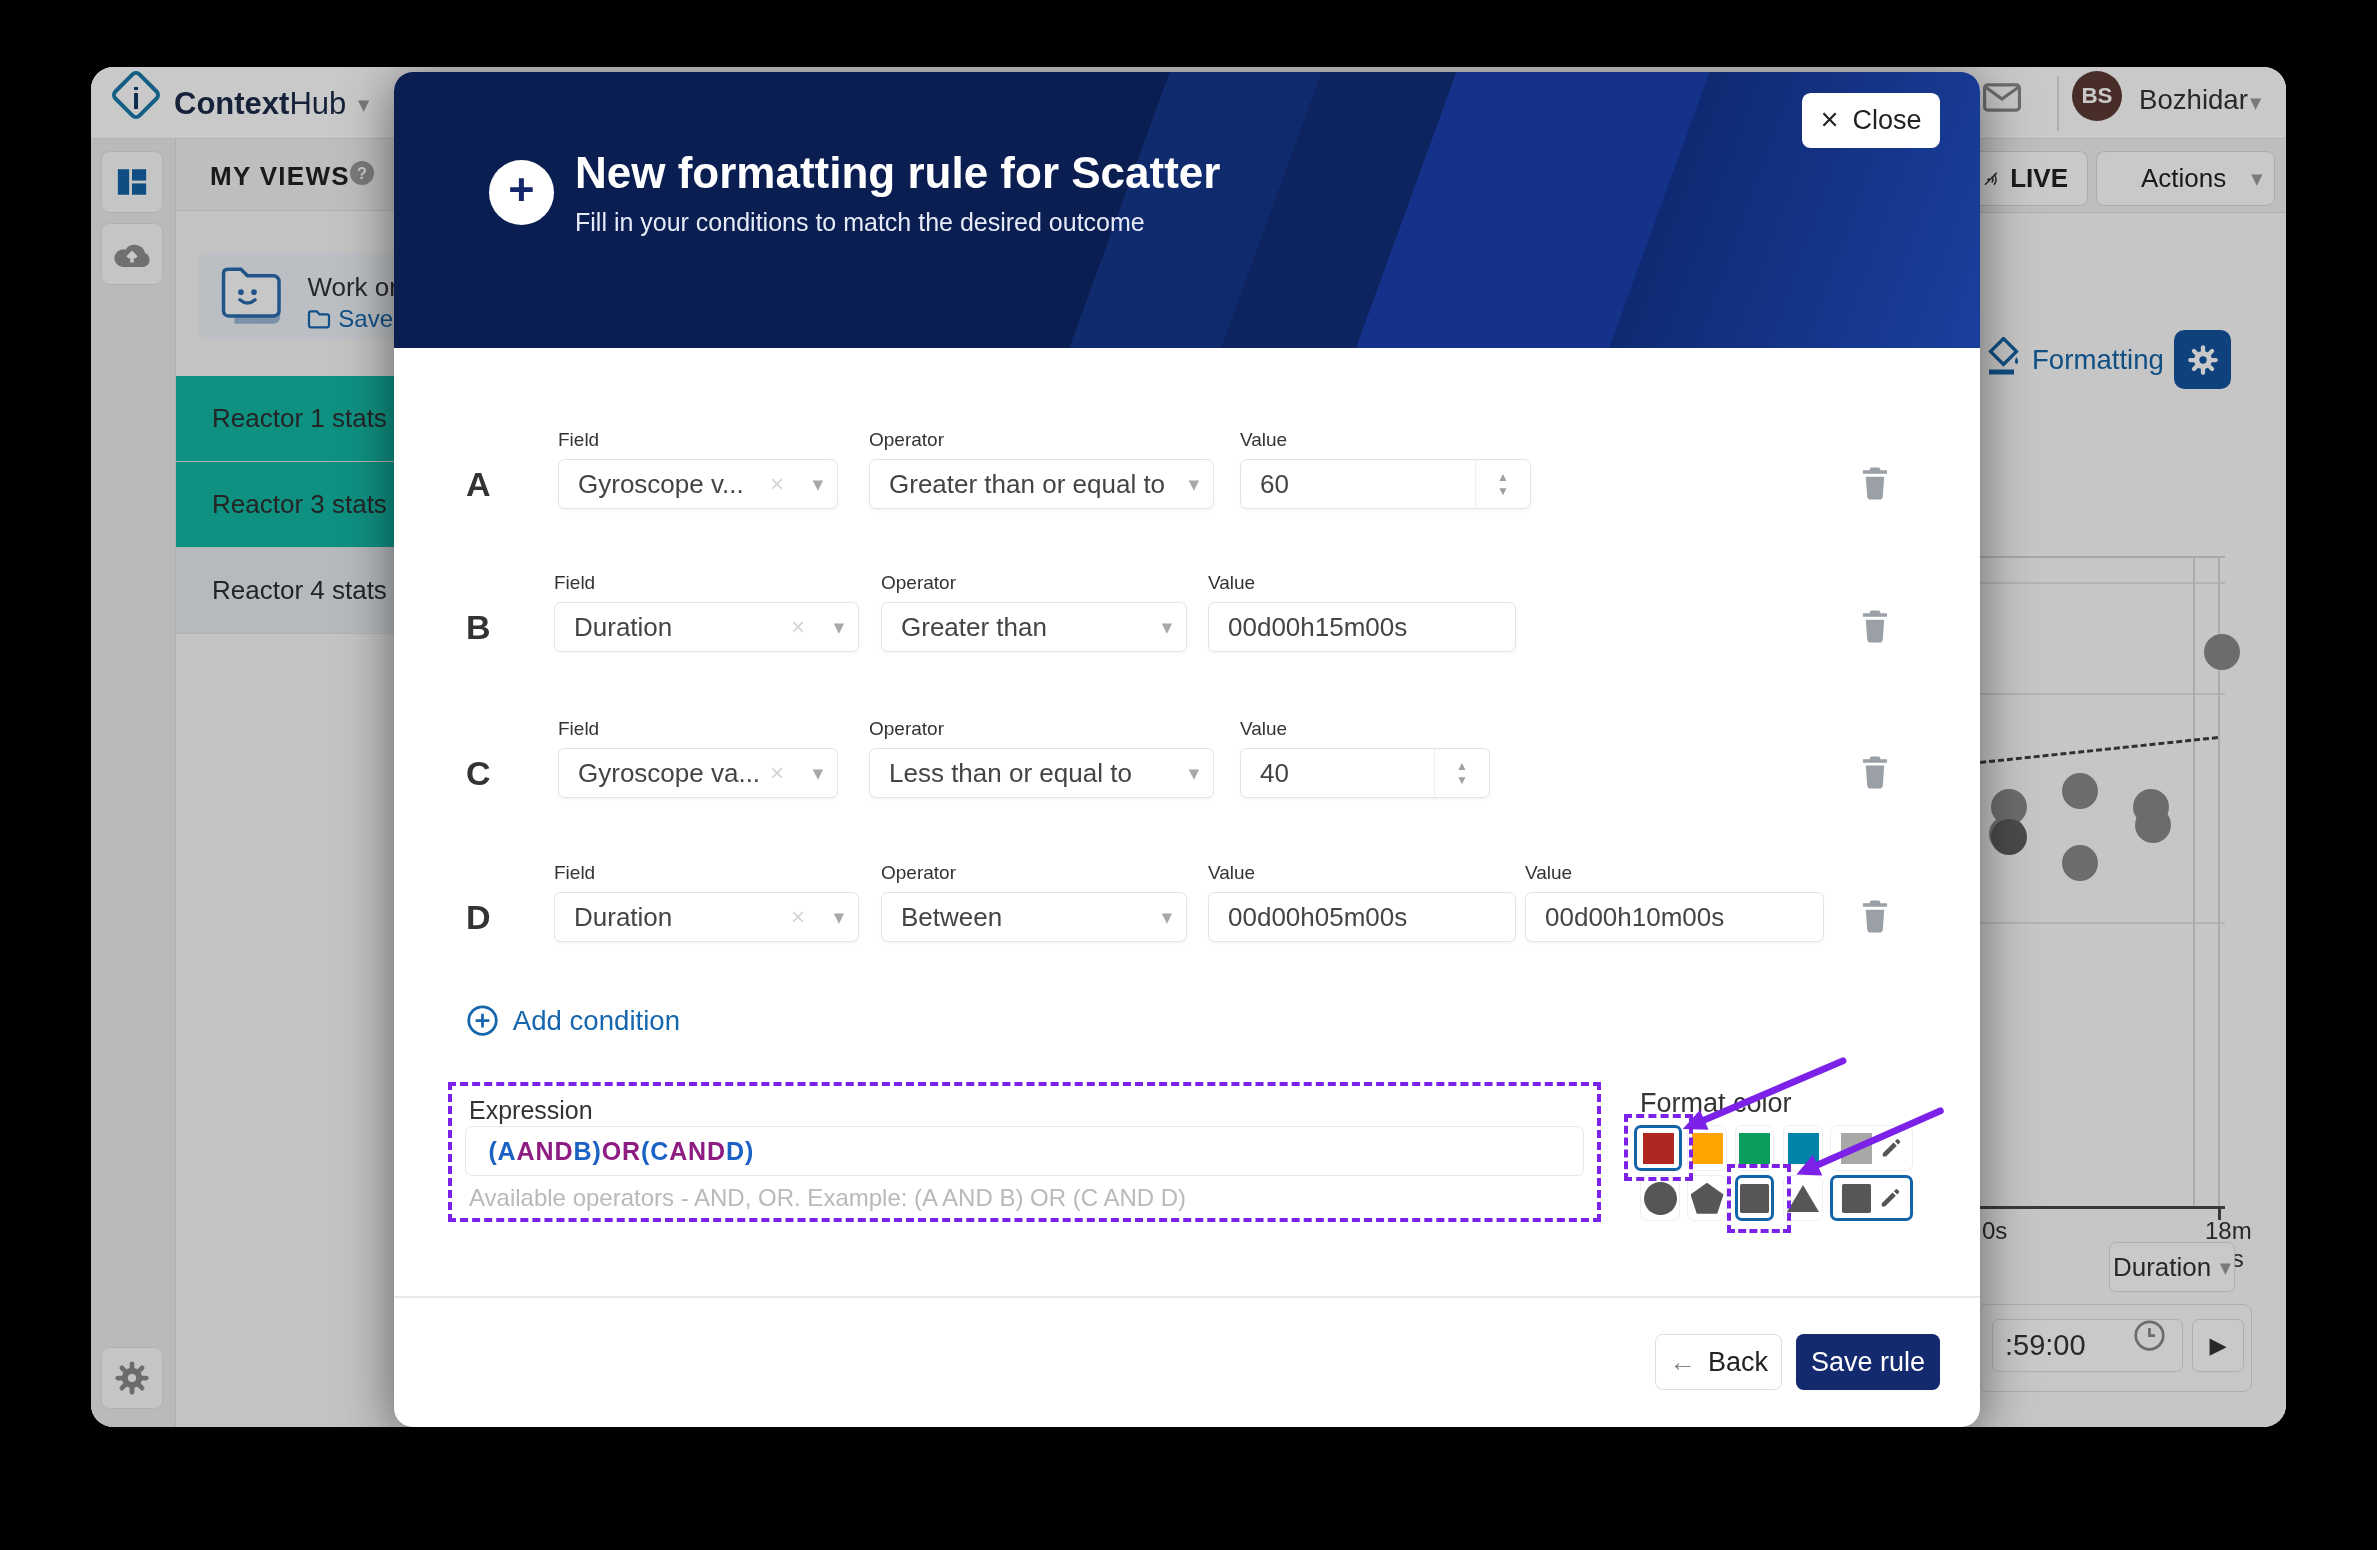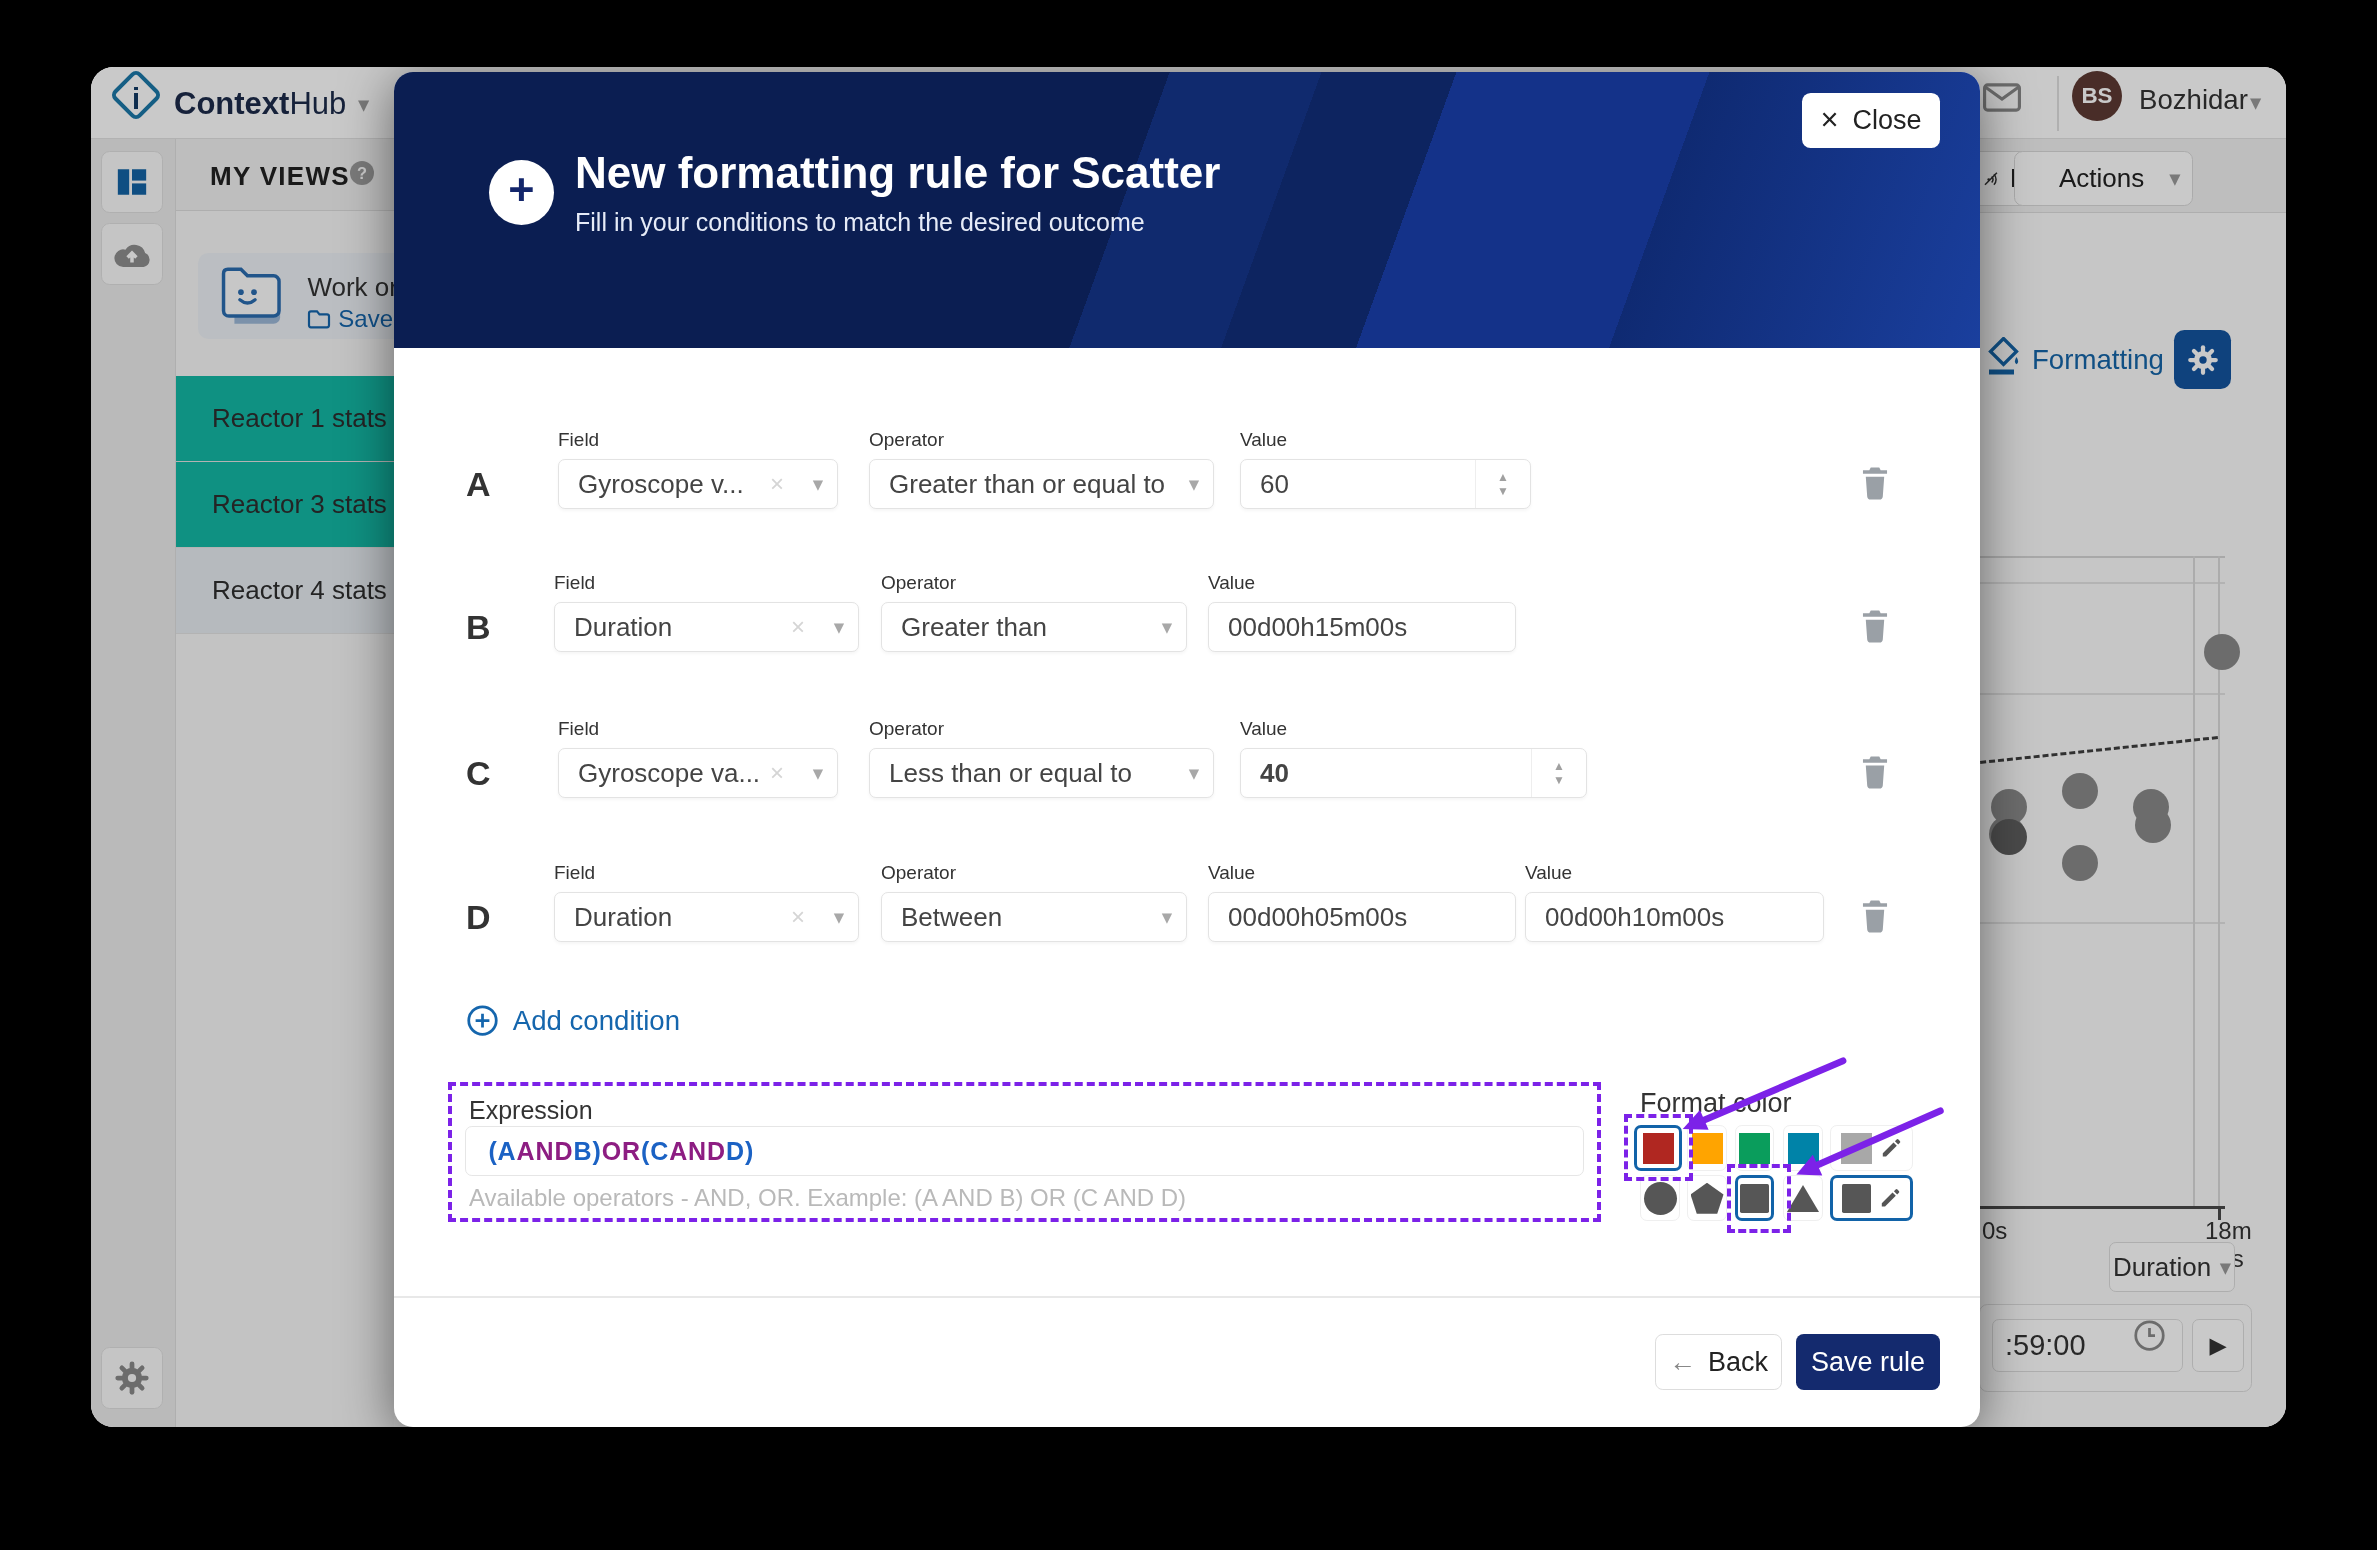--- a/index.html
+++ b/index.html
@@ -31,21 +31,21 @@
   #folder-title{position:absolute;left:109px;top:19px;font-size:26px;color:#333;white-space:nowrap;}
   #folder-sub{position:absolute;left:109px;top:52px;font-size:24px;color:#1566ad;white-space:nowrap;display:flex;gap:6.9px;align-items:center;}
   #side-list{position:absolute;left:0;top:237px;width:218px;}
   .side-item{position:relative;width:218px;height:86px;border-bottom:1.7px solid #e4e4e4;font-size:26px;color:#2e2e2e;display:flex;align-items:center;padding-left:36px;background:#14b8a6;}
   .side-item.selected{background:#e7ecf2;}
   
   #main{position:absolute;left:303px;top:72px;width:1892px;height:1288px;background:#fbfbfb;z-index:1;}
   #main-head{position:absolute;left:0;top:0;width:1892px;height:74px;background:#f1f1f1;border-bottom:1.7px solid #ddd;}
   .hbtn{position:absolute;top:12px;height:55px;background:#fff;border:1.7px solid #d9d9d9;border-radius:8.6px;display:flex;align-items:center;gap:10.3px;padding:0 19px;font-size:26px;color:#222;}
   #live-btn{left:1568px;width:126px;font-weight:bold;}
-  #actions-btn{left:1620px;width:179px;gap:25px;}
+  #actions-btn{left:1702px;width:179px;gap:25px;}
   #fmt-row{position:absolute;left:1590px;top:191px;width:258px;height:60px;}
   #fmt-label{position:absolute;left:48px;top:13.8px;font-size:27.6px;color:#1565a8;}
   #fmt-gear{position:absolute;left:190px;top:0px;width:57px;height:59px;background:#14549f;border-radius:10.3px;display:flex;align-items:center;justify-content:center;}
   
   .gridh{position:absolute;background:#e3e3e3;height:1.7px;}
   .gridv{position:absolute;background:#dadada;width:1.7px;}
   .dot{position:absolute;width:36px;height:36px;border-radius:50%;background:#8a8a8a;}
   #trend{position:absolute;left:1586px;top:622px;width:239px;border-top:3.4px dashed #3f3f3f;transform:rotate(-6deg);transform-origin:left top;}
   #axis{position:absolute;left:1586px;top:1067px;width:245px;height:2.6px;background:#4a4a4a;}
   #axis-tick{position:absolute;left:1824px;top:1070px;width:2.6px;height:11.2px;background:#4a4a4a;}
@@ -349,21 +349,21 @@
             </div>
             <div class="fgroup" style="left: 475px; width: 345px;">
               <div class="flabel">Operator</div>
               <div class="fbox" style="width: 345px;">
                 <div>Less than or equal to</div>
                 <div class="caret">▾</div>
               </div>
             </div>
             <div class="fgroup" style="left: 846px; width: 291px;">
               <div class="flabel">Value</div>
-              <div class="fbox" style="width: 347px; font-weight: bold;">
+              <div class="fbox" style="width: 250px;">
                 <div>40</div>
                 <div class="stepper">
                   <span>▲</span>
                   <span>▼</span>
                 </div>
               </div>
             </div>
             <div class="trash" style="top: 34px;"><svg width="34" height="40" viewBox="0 0 24 26">
                 <path fill="#9aa0a6" d="M9 2 h6 l1 2 h4.5 v2.4 H3.5 V4 H8 z M5.5 8.5 h13 l-1 14 a2.4 2.4 0 0 1-2.4 2.2 H8.9 a2.4 2.4 0 0 1-2.4-2.2 z"></path>
               </svg></div>

